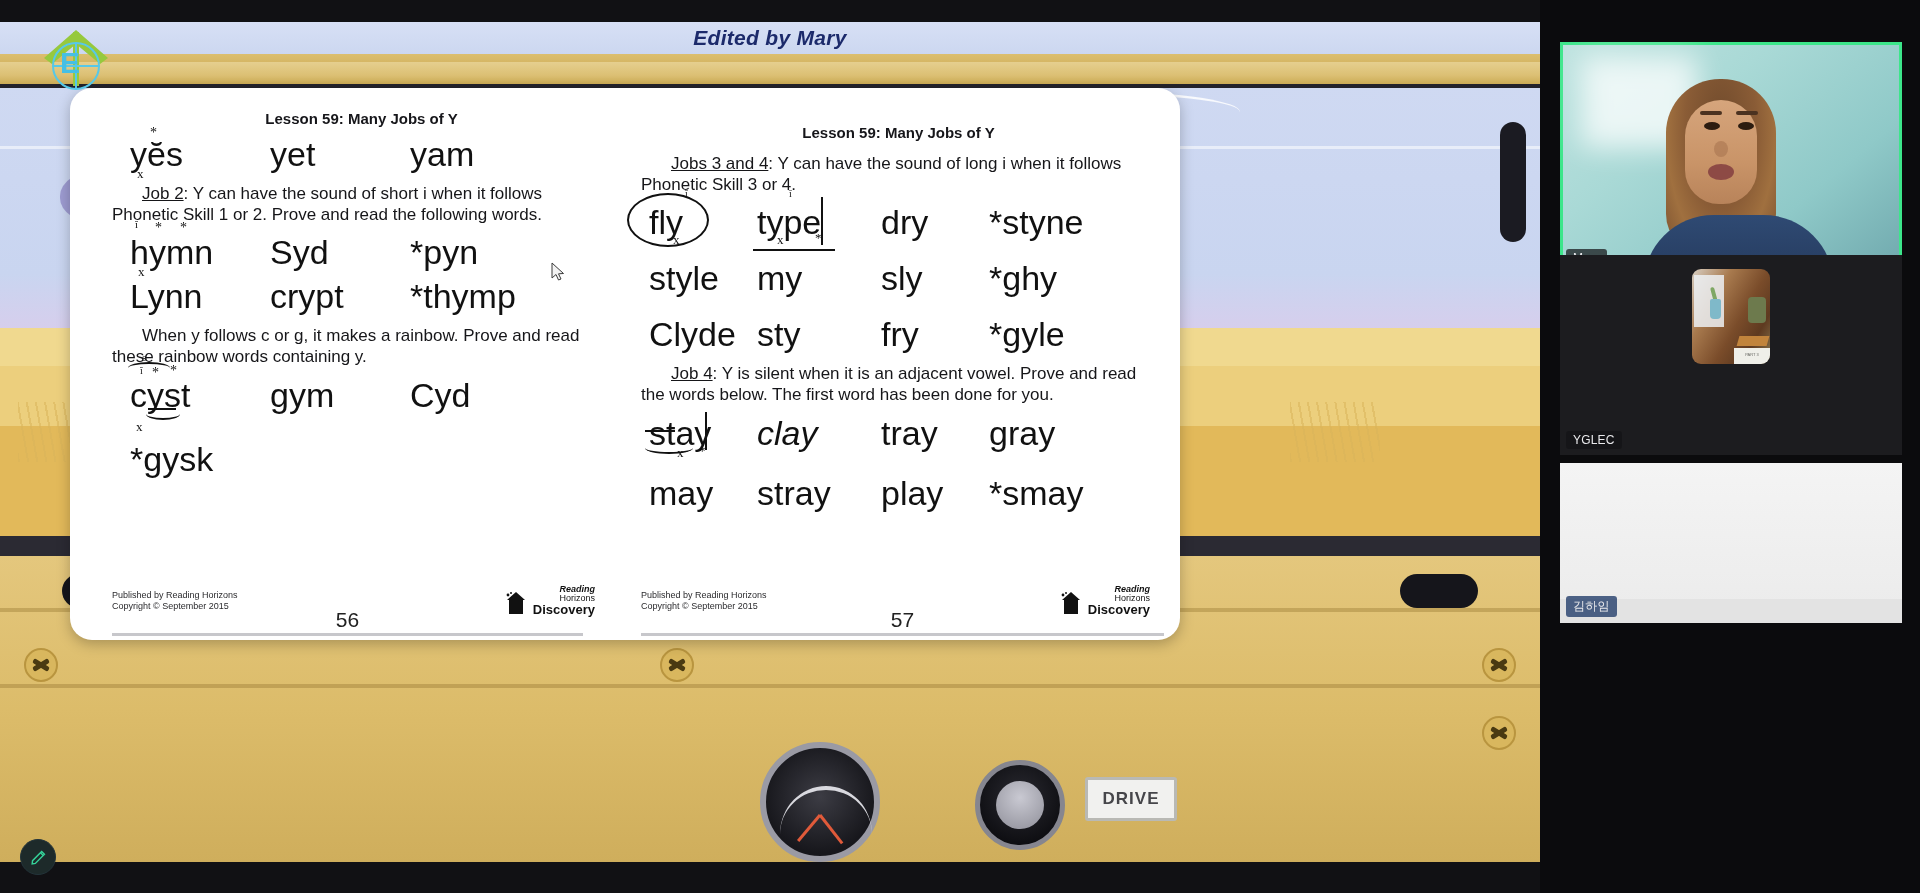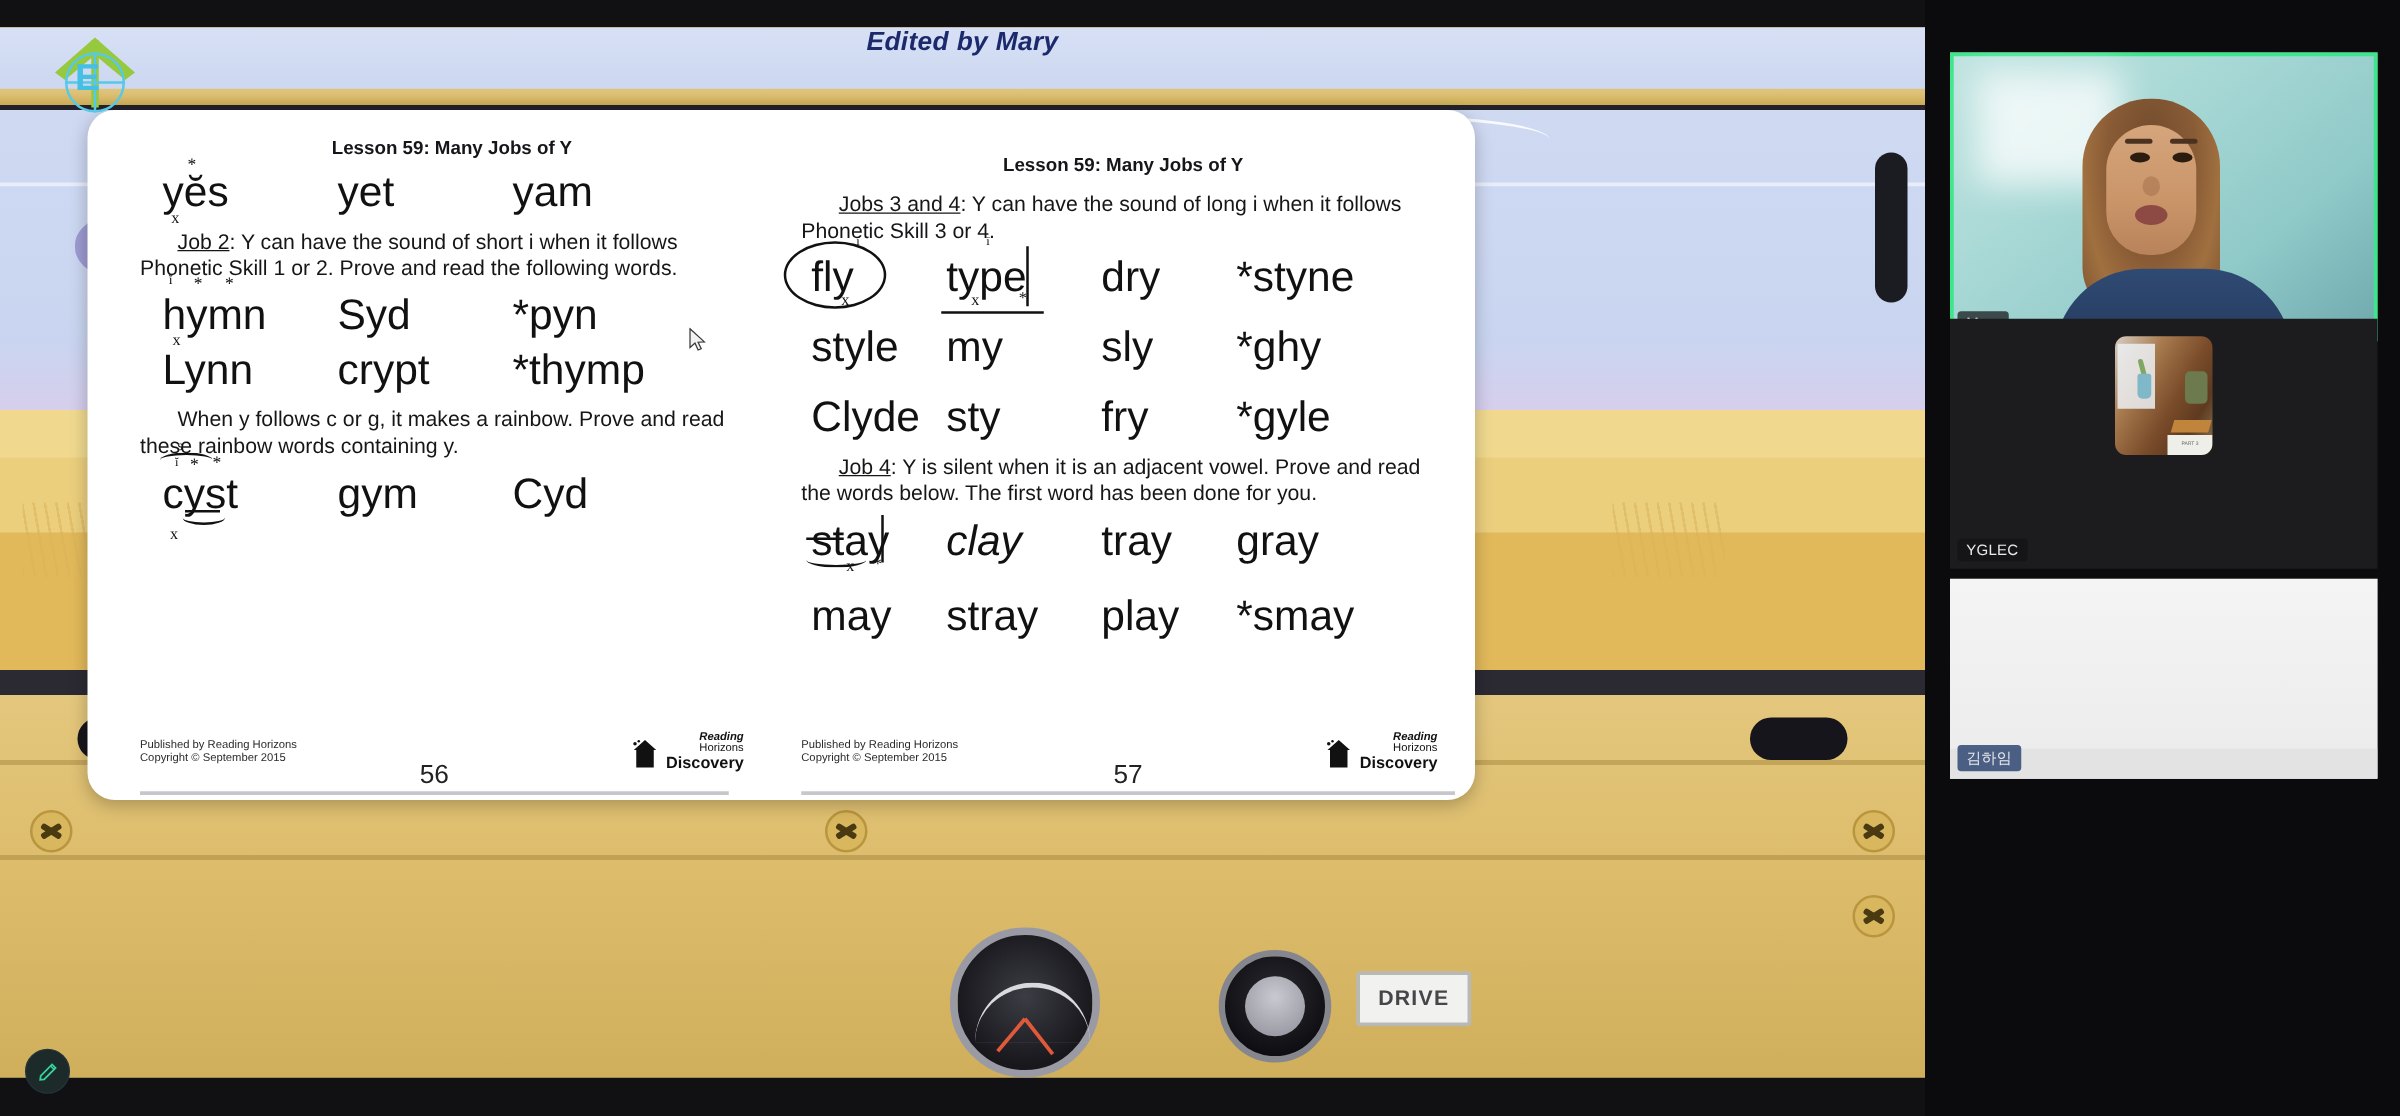--- a/index.html
+++ b/index.html
@@ -66,22 +66,22 @@
   
   .logo { position:absolute; left:40px; top:28px; width:72px; height:72px; z-index:30; }
   .logo .globe { position:absolute; left:12px; top:14px; width:48px; height:48px; border-radius:50%;
      border:2px solid #57c8e8; }
   .logo .globe:before{content:"";position:absolute;left:50%;top:-2px;width:2px;height:48px;background:#57c8e8;transform:translateX(-50%);}
   .logo .globe:after{content:"";position:absolute;top:50%;left:-2px;width:48px;height:2px;background:#57c8e8;transform:translateY(-50%);}
   .logo .globe-e { position:absolute; left:20px; top:18px; font:bold 30px "Liberation Sans",sans-serif; color:#45bfe4; }
   .logo .arrow { position:absolute; left:0; top:0; width:72px; height:60px; }
 
   
-  .hdr { position:absolute; left:0; top:22px; width:1540px; height:49px; z-index:20;
-     background: linear-gradient(180deg,#d7e0f5 0%, #ccd7f0 100%); display:flex; align-items:flex-start; justify-content:center; }
+  .hdr { position:absolute; left:0; top:22px; width:1540px; height:32px; z-index:20;
+     background: linear-gradient(180deg,#d7e0f5 0%, #ccd7f0 100%); display:flex; align-items:center; justify-content:center; }
   .hdr-title { font: italic bold 21px "Liberation Sans", sans-serif; color:#1c2a6b; letter-spacing:.3px; }
   .hdr-gold { position:absolute; left:0; top:62px; width:1540px; height:26px; z-index:19;
      background: linear-gradient(180deg,#e5cf8f 0%, #dcc074 60%, #cbab55 100%); border-bottom:4px solid #23222b; }
 
   
   .sheet { position:absolute; left:70px; top:88px; width:1110px; height:552px; background:#fff;
      border-radius:22px; z-index:25; box-shadow:0 4px 14px rgba(0,0,0,.25); overflow:hidden;
      display:flex; }
   .pg { position:relative; width:50%; height:100%; padding:14px 26px 0 40px; }
   .pg.left { padding-left:42px; padding-right:14px; }
@@ -279,20 +279,23 @@
             <span class="mk" style="left:40px; top:-12px;">*</span>
             <span class="mk" style="left:58px; top:-14px;">*</span>
             <span class="uline" style="left:36px; top:30px; width:28px;"></span>
             <span class="smile" style="left:34px; top:30px; width:34px;"></span>
             <span class="mk" style="left:24px; top:42px; font-size:13px;">x</span>
           </div>
           <div class="w">gym</div>
           <div class="w">Cyd</div>
         </div>
 
+        <div class="wrow" style="margin-top:30px;">
+          <div class="w">*gysk</div>
+        </div>
 
         <div class="pg-foot">
           <div class="pub">
             <div>Published by Reading Horizons</div>
             <div>Copyright © September 2015</div>
           </div>
           <div class="rh-logo">
             <svg class="rh-mark" viewBox="0 0 22 26">
               <path d="M11 2 L20 10 L18 10 L18 24 L4 24 L4 10 L2 10 Z" fill="#111"></path>
               <circle cx="3" cy="5" r="1.4" fill="#111"></circle>

